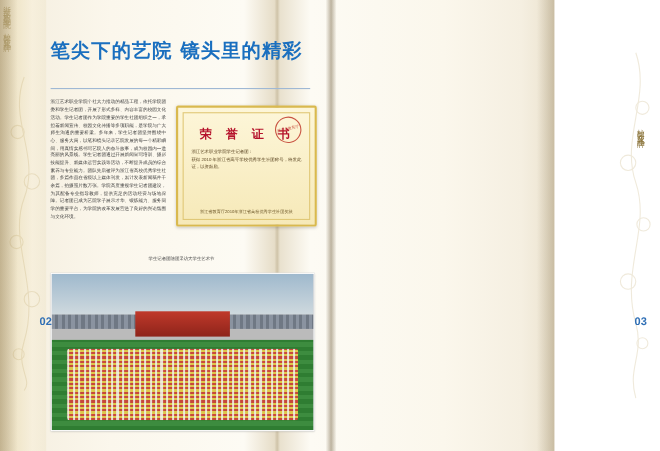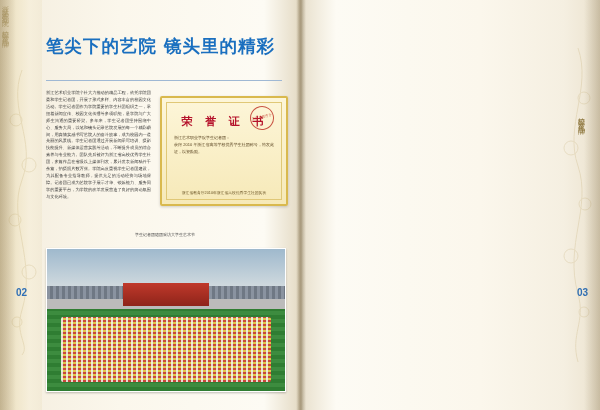--- a/index.html
+++ b/index.html
@@ -2,23 +2,22 @@
 <html><head>
 <meta charset="utf-8">
 <style>
   html,body{margin:0;padding:0;}
   body{
     width:600px;height:410px;overflow:hidden;
     font-family:"Liberation Sans","DejaVu Sans",sans-serif;
     background:#ffffff;
   }
   .spread{
-    position:relative;width:576px;height:410px;
+    position:relative;width:504px;height:410px;
     background:linear-gradient(90deg,#efe7d6 0%,#f6f0e2 6%,#fbf7ec 20%,#fdfbf4 44%,#e6ddc8 49.5%,#cfc3a8 50%,#e9e1ce 50.5%,#fdfbf4 56%,#fbf7ec 80%,#f5efe1 94%,#ebe2ce 100%);
-    padding-left:24px;
   }
   
   .edge-l,.edge-r{position:absolute;top:0;bottom:0;width:16px;pointer-events:none;}
   .edge-l{left:0;background:linear-gradient(90deg,rgba(120,100,60,.30),rgba(120,100,60,0));}
   .edge-r{right:0;background:linear-gradient(270deg,rgba(120,100,60,.30),rgba(120,100,60,0));}
   .gutter{position:absolute;left:296px;top:0;width:10px;height:410px;
     background:linear-gradient(90deg,rgba(150,130,90,0),rgba(110,92,58,.45),rgba(150,130,90,0));pointer-events:none;}
 
   .page{position:absolute;top:0;height:410px;width:300px;}
   .page-left{left:0;}
@@ -96,21 +95,21 @@
   .field{position:absolute;left:0;bottom:0;width:100%;height:58%;
        background:repeating-linear-gradient(0deg,#2f7d32 0 4px,#3d8c3f 4px 8px);}
   .card-mosaic{position:absolute;left:6%;bottom:6%;width:88%;height:46%;
        background:
         repeating-linear-gradient(90deg,rgba(255,255,255,.85) 0 2px,rgba(255,255,255,0) 2px 5px),
         repeating-linear-gradient(0deg,rgba(230,60,60,.9) 0 2px,rgba(255,215,80,.9) 2px 4px);
        opacity:.92;border-radius:2px;}
   .stage{position:absolute;left:32%;top:24%;width:36%;height:16%;
        background:linear-gradient(180deg,#c0392b,#8e241a);}
 
-  .pg-num{position:absolute;font-size:10px;font-weight:bold;color:#2f6fb5;}
+  .pg-num{position:absolute;font-size:10px;font-weight:bold;color:#2f6fb5;margin-left:20px;}
   .pg-left{left:16px;bottom:112px;}
   .pg-right{right:12px;bottom:112px;}
 </style>
 </head>
 <body>
 
 <div class="spread">
 
   <div class="page page-left">
 

